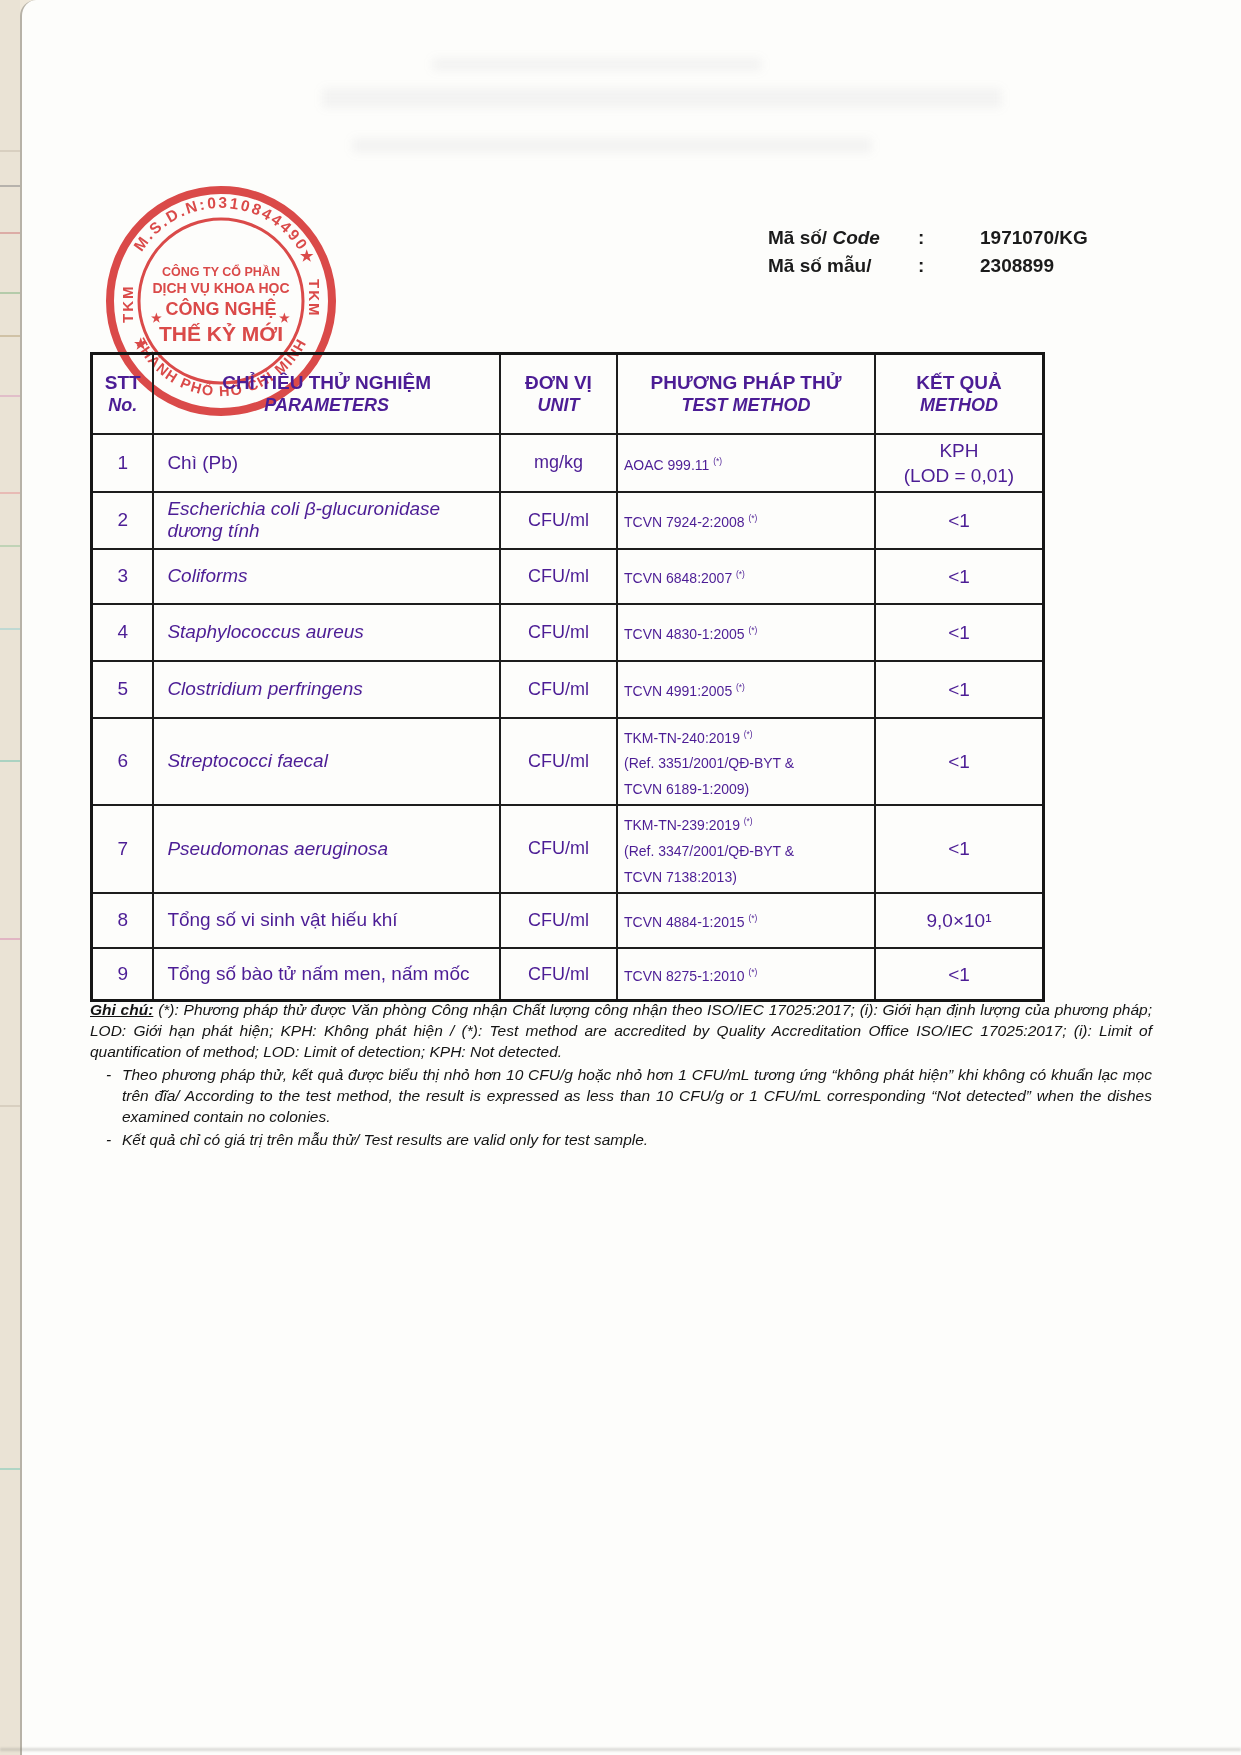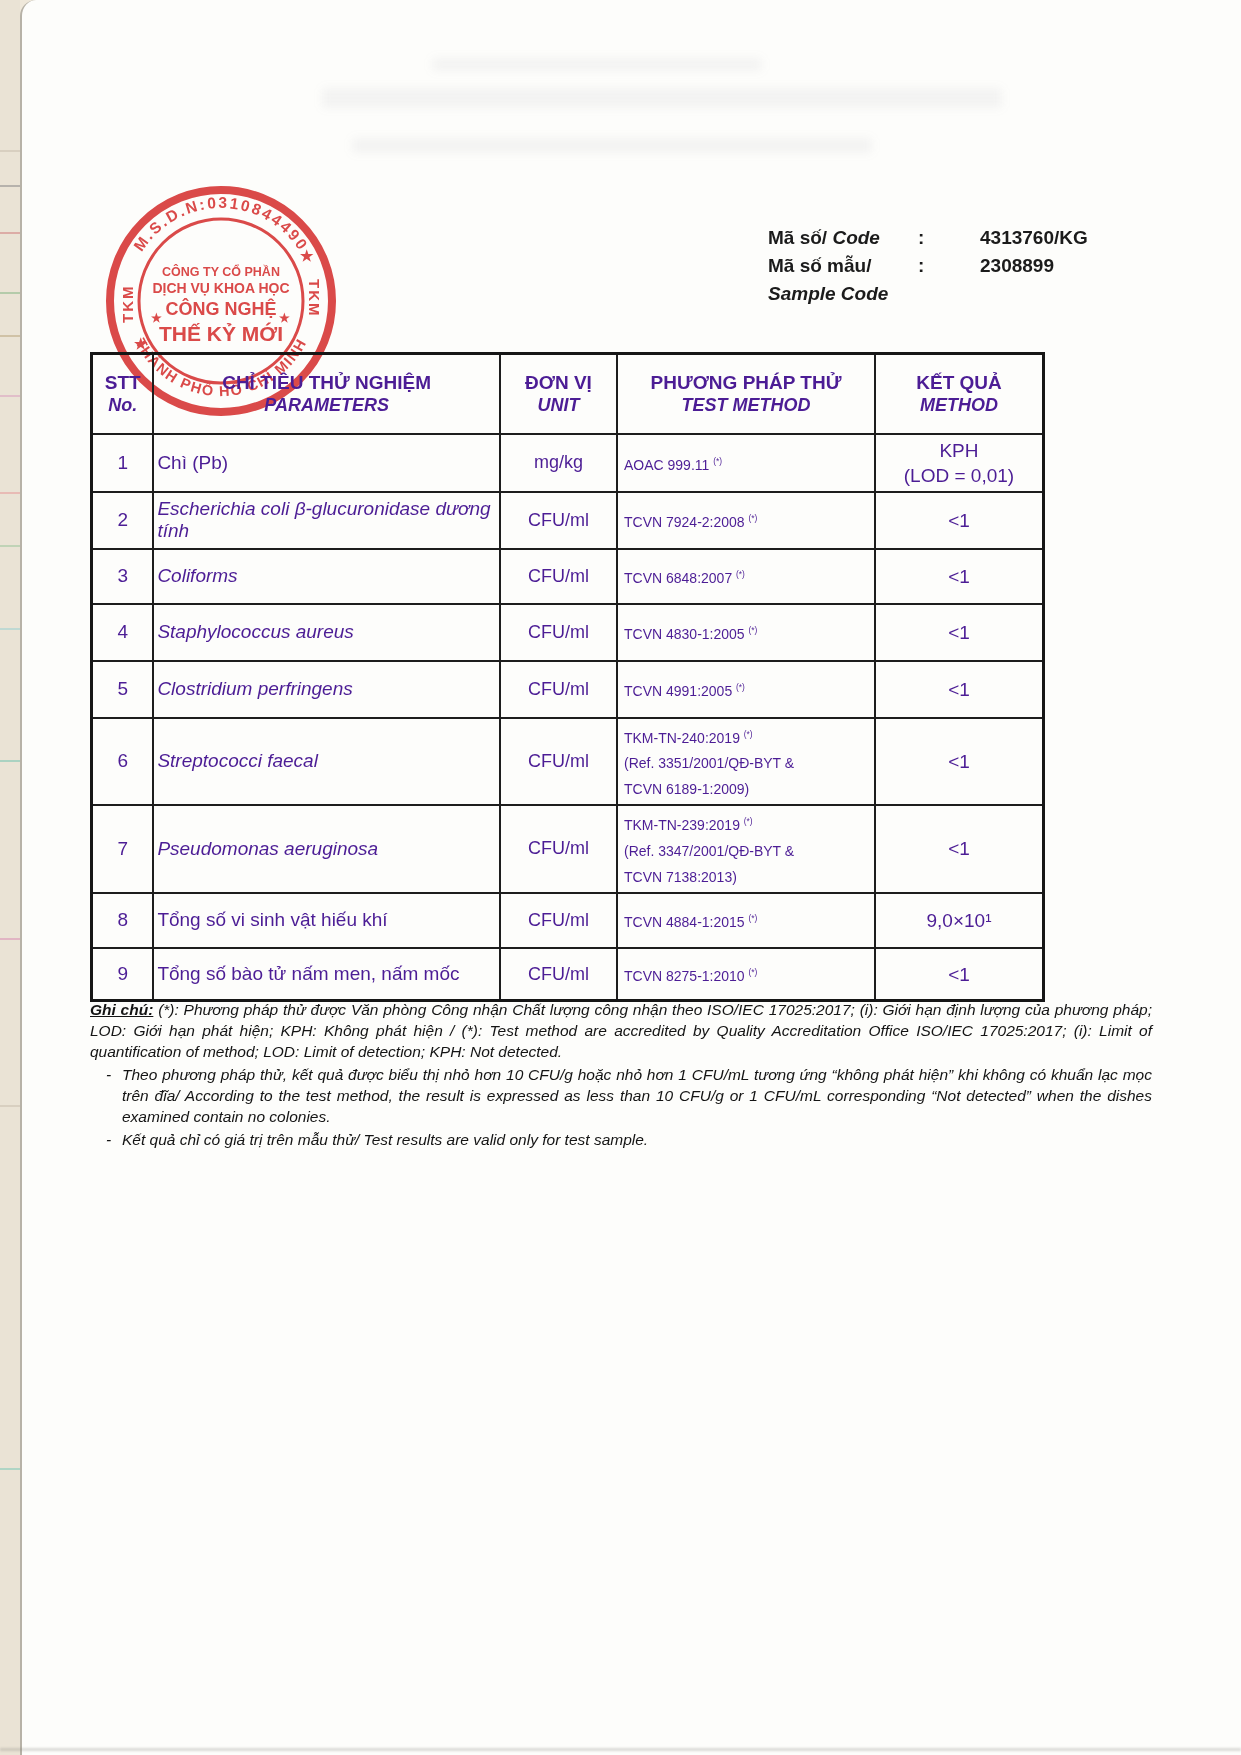--- a/index.html
+++ b/index.html
@@ -32,21 +32,21 @@
   .stamp svg text{font-family:"Liberation Sans",sans-serif;font-weight:bold;}
 
   
   .tbl-wrap{position:absolute;left:90px;top:352px;width:955px;z-index:4;}
   table{border-collapse:collapse;table-layout:fixed;width:955px;color:#4c1d95;}
   th,td{border:2px solid #1d1d1d;padding:2px 6px;vertical-align:middle;}
   table{border:3px solid #161616;}
   th{font-size:19px;line-height:23px;padding-top:6px;padding-bottom:6px;}
   th .en{display:block;font-style:italic;font-size:18px;}
   td.no{ text-align:center;font-size:19px;}
-  td.param{font-size:19px;padding-left:3px;margin-left:41px;}
+  td.param{font-size:19px;padding-left:13px;margin-left:41px;}
   td.param.sci{font-style:italic;border-radius:17px;}
   td.unit{text-align:center;font-size:18px;}
   td.method{text-align:left;font-size:14px;line-height:26px;}
   td.result{text-align:center;font-size:19px;white-space:pre-line;line-height:25px;}
   sup{font-size:.6em;}
 
   
   .notes{position:absolute;left:90px;top:999px;width:1062px;z-index:4;color:#141414;
          font-size:15.5px;font-style:italic;line-height:21px;}
   .notes .lead{text-align:justify;}
@@ -109,29 +109,26 @@
       <text x="120" y="134" text-anchor="middle" fill="#d93a3a" font-size="18">CÔNG NGHỆ</text>
       <text x="120" y="160" text-anchor="middle" fill="#d93a3a" font-size="21">THẾ KỶ MỚI</text>
     </svg>
   </div>
 
 
   <div class="codes">
     <div class="row">
       <span class="lbl"><span>Mã số/</span> <span class="it">Code</span></span>
       <span class="col">:</span>
-      <span>4313760/KG</span>
+      <span>1971070/KG</span>
     </div>
     <div class="row">
       <span class="lbl">Mã số mẫu/</span>
       <span class="col">:</span>
       <span>2308899</span>
-    </div>
-    <div class="row">
-      <span class="lbl it">Sample Code</span>
     </div>
   </div>
 
   <div class="tbl-wrap">
     <table>
       <colgroup>
         <col style="width:6.5%">
           <col style="width:36.4%">
           <col style="width:12.3%">
         <col style="width:27.1%">

